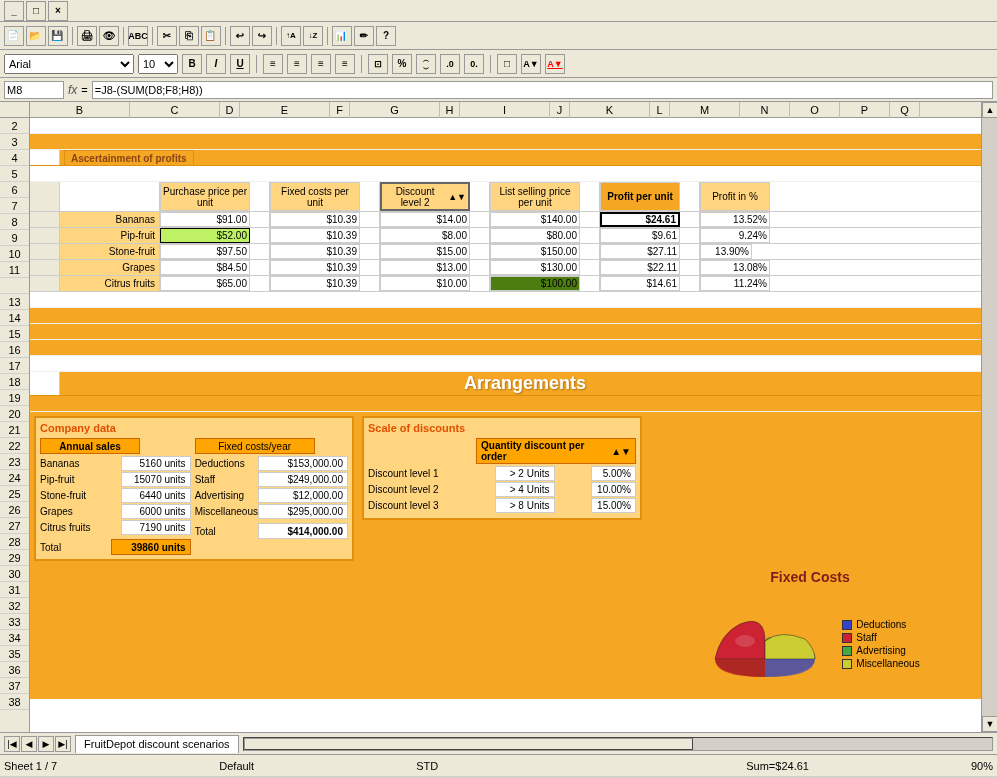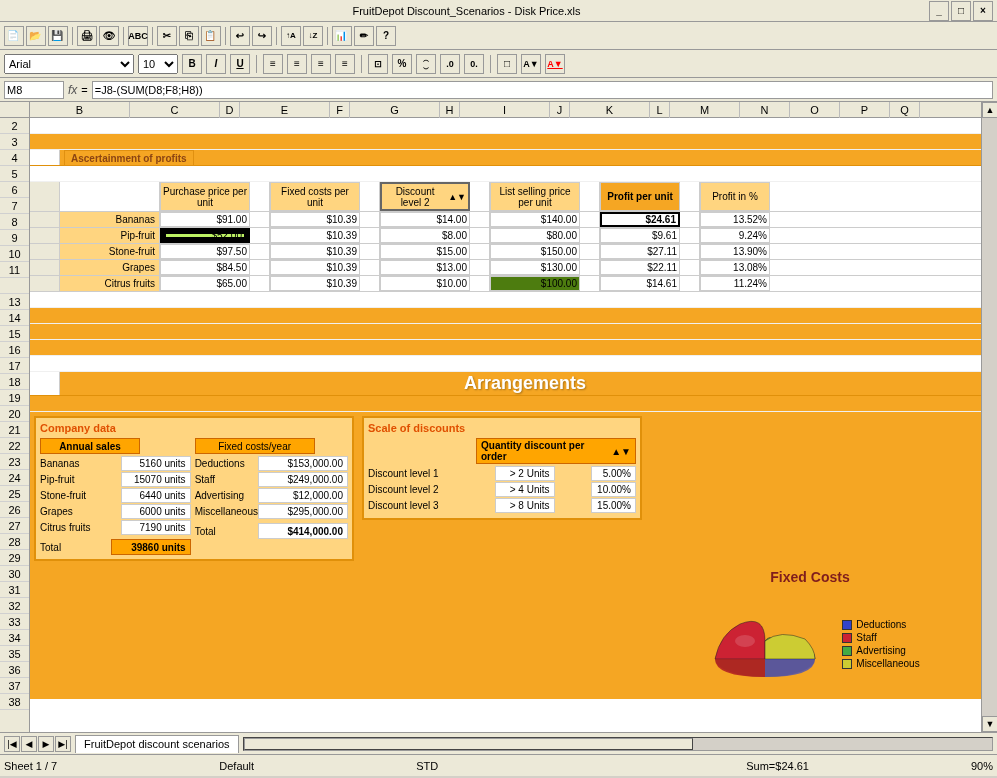--- a/index.html
+++ b/index.html
@@ -24,21 +24,20 @@
     
     .status-bar { background: #ece9d8; border-top: 1px solid #999; height: 22px; display: flex; align-items: center; padding: 0 4px; font-size: 11px; gap: 8px; }
 
     
     .bottom-area { display: flex; align-items: center; height: 22px; background: #ece9d8; border-top: 1px solid #999; }
   </style>
 </head>
 <body>
 
 <div class="title-bar">
-  <span style="font-size:11px;color:#000;flex:1;text-align:center;">FruitDepot Discount_Scenarios - Disk Price.xls</span>
   <div style="display:flex;gap:2px;">
     <button class="tb-btn">_</button>
     <button class="tb-btn">□</button>
     <button class="tb-btn">×</button>
   </div>
 </div>
 
 <div class="toolbar">
   <button class="tb-btn">📄</button>
   <button class="tb-btn">📂</button>
@@ -231,21 +230,21 @@
     <div style="width:90px;background:#fff;border:1px solid #ccc;display:flex;align-items:center;justify-content:flex-end;padding:0 2px;font-size:10px;">$140.00</div>
     <div style="width:20px;background:#fff;border-right:1px solid #ccc;"></div>
     <div style="width:80px;background:#fff;border:2px solid #000;display:flex;align-items:center;justify-content:flex-end;padding:0 2px;font-size:10px;font-weight:bold;">$24.61</div>
     <div style="width:20px;background:#fff;border-right:1px solid #ccc;"></div>
     <div style="width:70px;background:#fff;border:1px solid #ccc;display:flex;align-items:center;justify-content:flex-end;padding:0 2px;font-size:10px;">13.52%</div>
     <div style="flex:1;background:#fff;"></div>
   </div>
             <div style="height: 16px; display: flex; align-items: stretch; border-bottom: 1px solid rgb(204, 204, 204);">
     <div style="width:30px;background:#ece9d8;border-right:1px solid #ccc;"></div>
     <div style="width:100px;background:#ffd580;border-right:1px solid #ccc;display:flex;align-items:center;justify-content:flex-end;padding:0 4px;font-size:10px;">Pip-fruit</div>
-    <div style="width:90px;background:#bef264;border:6px solid #000000;display:flex;align-items:center;justify-content:flex-end;padding:0 2px;font-size:10px;">$52.00</div>
+    <div style="width:90px;background:#bef264;border:1px solid #000000;display:flex;align-items:center;justify-content:flex-end;padding:0 2px;font-size:10px;">$52.00</div>
     <div style="width:20px;background:#fff;border-right:1px solid #ccc;"></div>
     <div style="width:90px;background:#fff;border:1px solid #ccc;display:flex;align-items:center;justify-content:flex-end;padding:0 2px;font-size:10px;">$10.39</div>
     <div style="width:20px;background:#fff;border-right:1px solid #ccc;"></div>
     <div style="width:90px;background:#fff;border:1px solid #ccc;display:flex;align-items:center;justify-content:flex-end;padding:0 2px;font-size:10px;">$8.00</div>
     <div style="width:20px;background:#fff;border-right:1px solid #ccc;"></div>
     <div style="width:90px;background:#fff;border:1px solid #ccc;display:flex;align-items:center;justify-content:flex-end;padding:0 2px;font-size:10px;">$80.00</div>
     <div style="width:20px;background:#fff;border-right:1px solid #ccc;"></div>
     <div style="width:80px;background:#fff;border:1px solid #ccc;display:flex;align-items:center;justify-content:flex-end;padding:0 2px;font-size:10px;">$9.61</div>
     <div style="width:20px;background:#fff;border-right:1px solid #ccc;"></div>
     <div style="width:70px;background:#fff;border:1px solid #ccc;display:flex;align-items:center;justify-content:flex-end;padding:0 2px;font-size:10px;">9.24%</div>
@@ -257,21 +256,21 @@
     <div style="width:90px;background:#fff;border:1px solid #ccc;display:flex;align-items:center;justify-content:flex-end;padding:0 2px;font-size:10px;">$97.50</div>
     <div style="width:20px;background:#fff;border-right:1px solid #ccc;"></div>
     <div style="width:90px;background:#fff;border:1px solid #ccc;display:flex;align-items:center;justify-content:flex-end;padding:0 2px;font-size:10px;">$10.39</div>
     <div style="width:20px;background:#fff;border-right:1px solid #ccc;"></div>
     <div style="width:90px;background:#fff;border:1px solid #ccc;display:flex;align-items:center;justify-content:flex-end;padding:0 2px;font-size:10px;">$15.00</div>
     <div style="width:20px;background:#fff;border-right:1px solid #ccc;"></div>
     <div style="width:90px;background:#fff;border:1px solid #ccc;display:flex;align-items:center;justify-content:flex-end;padding:0 2px;font-size:10px;">$150.00</div>
     <div style="width:20px;background:#fff;border-right:1px solid #ccc;"></div>
     <div style="width:80px;background:#fff;border:1px solid #ccc;display:flex;align-items:center;justify-content:flex-end;padding:0 2px;font-size:10px;">$27.11</div>
     <div style="width:20px;background:#fff;border-right:1px solid #ccc;"></div>
-    <div style="width:70px;background:#fff;border:1px solid #ccc;display:flex;align-items:center;justify-content:flex-end;padding:0 2px;font-size:10px;">13.90%</div>
+    <div style="width:52px;background:#fff;border:1px solid #ccc;display:flex;align-items:center;justify-content:flex-end;padding:0 2px;font-size:10px;">13.90%</div>
     <div style="flex:1;background:#fff;"></div>
   </div>
             <div style="height: 16px; display: flex; align-items: stretch; border-bottom: 1px solid rgb(204, 204, 204);">
     <div style="width:30px;background:#ece9d8;border-right:1px solid #ccc;"></div>
     <div style="width:100px;background:#ffd580;border-right:1px solid #ccc;display:flex;align-items:center;justify-content:flex-end;padding:0 4px;font-size:10px;">Grapes</div>
     <div style="width:90px;background:#fff;border:1px solid #ccc;display:flex;align-items:center;justify-content:flex-end;padding:0 2px;font-size:10px;">$84.50</div>
     <div style="width:20px;background:#fff;border-right:1px solid #ccc;"></div>
     <div style="width:90px;background:#fff;border:1px solid #ccc;display:flex;align-items:center;justify-content:flex-end;padding:0 2px;font-size:10px;">$10.39</div>
     <div style="width:20px;background:#fff;border-right:1px solid #ccc;"></div>
     <div style="width:90px;background:#fff;border:1px solid #ccc;display:flex;align-items:center;justify-content:flex-end;padding:0 2px;font-size:10px;">$13.00</div>

